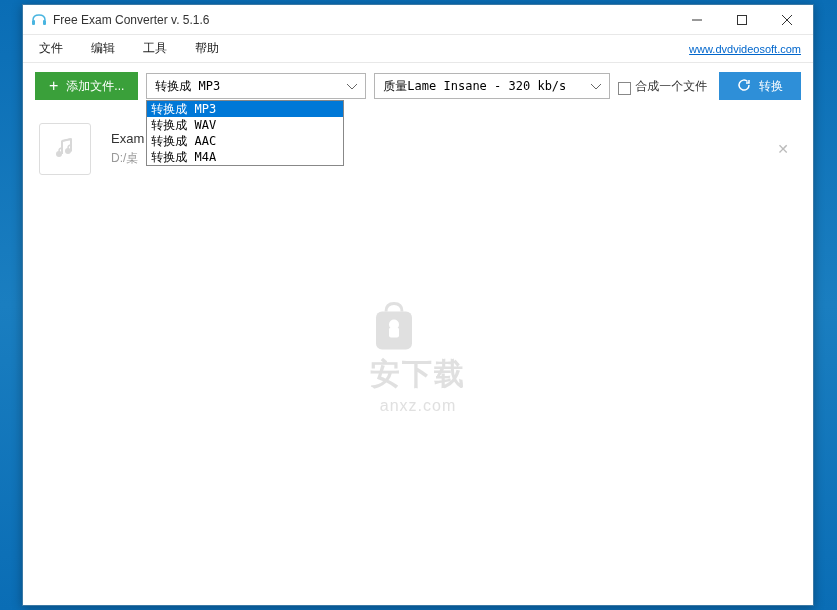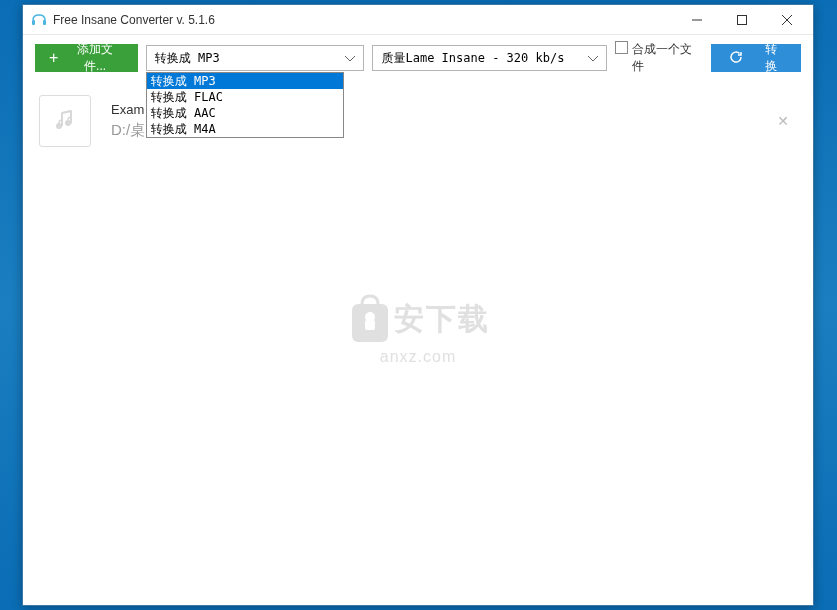--- a/index.html
+++ b/index.html
@@ -125,41 +125,41 @@
       cursor: pointer;
       font-family: "SimSun", monospace;
       font-size: 12px;
     }
     .quality-select .chevron {
       margin-left: auto;
       color: #666;
     }
     .merge-check {
       display: flex;
-      align-items: flex-start;
+      align-items: flex-end;
       gap: 4px;
       font-size: 12px;
       color: #333;
       cursor: pointer;
     }
     .merge-check .box {
       width: 13px;
       height: 13px;
       border: 1px solid #888;
       background: #fff;
     }
     .convert-btn {
       background: #2e8fd8;
       color: #fff;
       border: none;
       height: 28px;
       padding: 0 18px;
       display: flex;
       align-items: center;
-      gap: 16px;
+      gap: 8px;
       cursor: pointer;
       font-size: 12px;
       margin-left: auto;
     }
     .dropdown {
       position: absolute;
       top: 26px;
       left: -1px;
       width: 198px;
       background: #fff;
@@ -203,21 +203,21 @@
     .file-info {
       display: flex;
       flex-direction: column;
       gap: 4px;
     }
     .file-name {
       font-size: 13px;
       color: #333;
     }
     .file-path {
-      font-size: 15px;
+      font-size: 12px;
       color: #999;
     }
     .file-close {
       margin-left: auto;
       color: #bbb;
       cursor: pointer;
       font-size: 14px;
       padding: 4px 8px;
     }
     .watermark {
@@ -226,22 +226,23 @@
       left: 50%;
       transform: translate(-50%, -50%);
       display: flex;
       flex-direction: column;
       align-items: center;
       color: #e0e0e0;
       pointer-events: none;
     }
     .wm-top {
       display: flex;
-      align-items: center;
+      align-items: flex-start;
       gap: 0;
+      flex-direction: column;
     }
     .wm-bag {
       width: 48px;
       height: 54px;
       position: relative;
     }
     .wm-text1 {
       font-size: 30px;
       font-weight: bold;
       letter-spacing: 2px;
@@ -257,58 +258,65 @@
 
 <div class="window">
   <div class="titlebar">
     <div class="app-icon">
       <svg width="16" height="16" viewBox="0 0 16 16">
         <path d="M2 8 Q2 3 8 3 Q14 3 14 8" stroke="#4ab5e0" stroke-width="1.5" fill="none"></path>
         <rect x="1" y="8" width="3" height="5" rx="1" fill="#4ab5e0"></rect>
         <rect x="12" y="8" width="3" height="5" rx="1" fill="#4ab5e0"></rect>
       </svg>
     </div>
-    <div class="titlebar-title">Free Insane Converter v. 5.1.6</div>
+    <div class="titlebar-title">Free Exam Converter v. 5.1.6</div>
     <div class="win-controls">
       <div class="win-btn">
         <svg width="10" height="10" viewBox="0 0 10 10">
             <line x1="0" y1="5" x2="10" y2="5" stroke="#333" stroke-width="1"></line>
           </svg>
       </div>
       <div class="win-btn">
         <svg width="10" height="10" viewBox="0 0 10 10">
             <rect x="0.5" y="0.5" width="9" height="9" stroke="#333" stroke-width="1" fill="none"></rect>
           </svg>
       </div>
       <div class="win-btn close">
         <svg width="10" height="10" viewBox="0 0 10 10">
             <line x1="0" y1="0" x2="10" y2="10" stroke="#333" stroke-width="1"></line>
             <line x1="10" y1="0" x2="0" y2="10" stroke="#333" stroke-width="1"></line>
           </svg>
       </div>
     </div>
   </div>
 
+  <div class="menubar">
+    <span class="menu-item">文件</span>
+    <span class="menu-item">编辑</span>
+    <span class="menu-item">工具</span>
+    <span class="menu-item">帮助</span>
+    <a class="menu-link">www.dvdvideosoft.com</a>
+  </div>
 
   <div class="toolbar">
     <button class="add-btn">
       <span class="plus">+</span>
       <span>添加文件...</span>
     </button>
 
     <div class="format-select">
       <span>转换成 MP3</span>
       <span class="chevron">
         <svg width="10" height="6" viewBox="0 0 10 6">
             <path d="M0 0 L5 5 L10 0" stroke="#666" stroke-width="1" fill="none"></path>
           </svg>
       </span>
       <div class="dropdown">
         <div class="dropdown-item selected">转换成 MP3</div>
-        <div class="dropdown-item">转换成 FLAC</div>
+        <div class="dropdown-item">转换成 WAV</div>
         <div class="dropdown-item">转换成 AAC</div>
         <div class="dropdown-item">转换成 M4A</div>
       </div>
     </div>
 
     <div class="quality-select">
       <span>质量Lame Insane - 320 kb/s</span>
       <span class="chevron">
         <svg width="10" height="6" viewBox="0 0 10 6">
             <path d="M0 0 L5 5 L10 0" stroke="#666" stroke-width="1" fill="none"></path>

